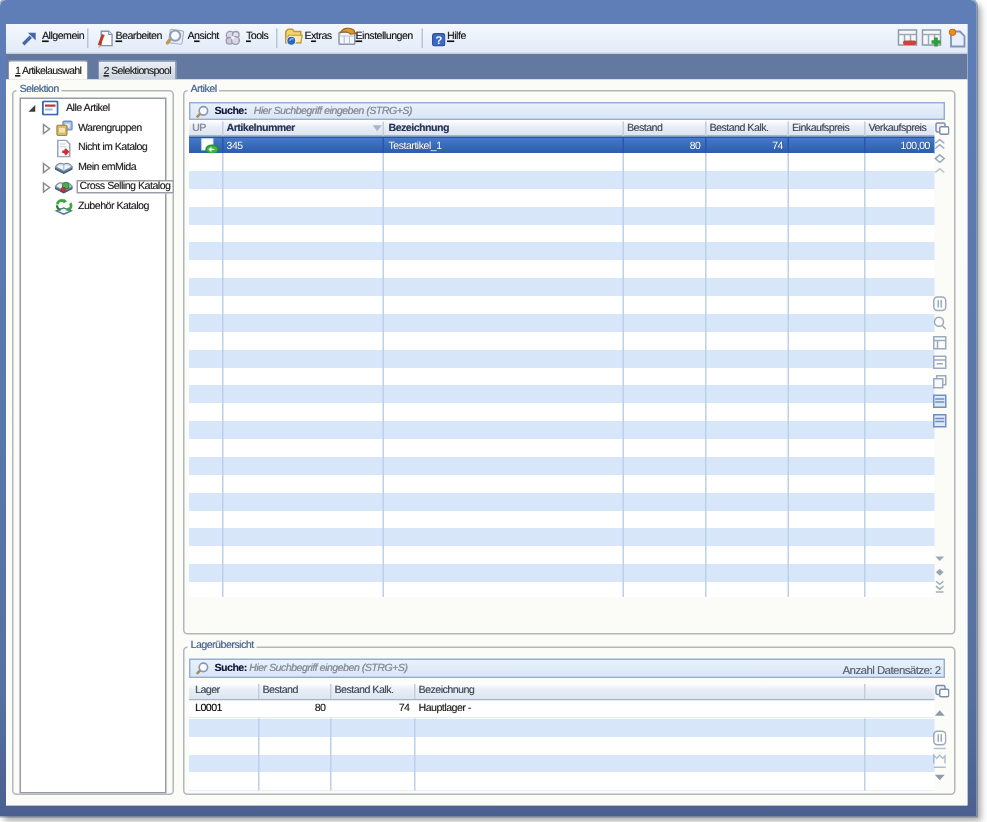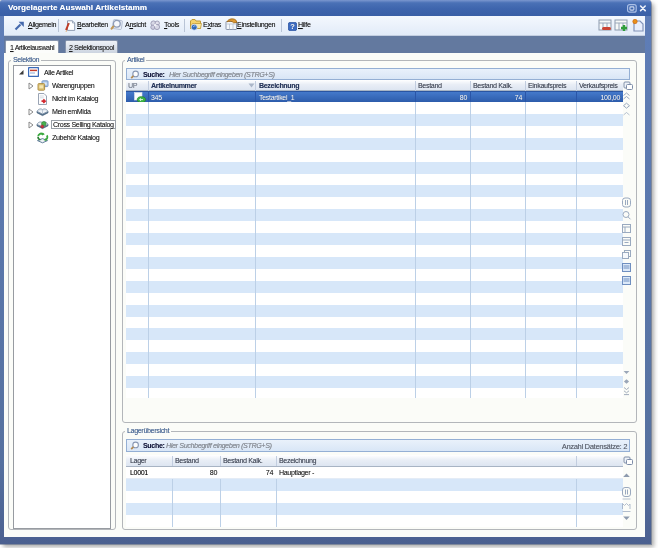--- a/index.html
+++ b/index.html
@@ -46,29 +46,20 @@
   .selrow { position:absolute; height:12px; background:linear-gradient(#4479cb,#2d5cab);
     border-top:1px solid #2a55a2; border-bottom:1px solid #1d448c; color:#fff; }
   .cell { position:absolute; top:2px; font-size:7px; white-space:nowrap; }
   .stripes { position:absolute; background:repeating-linear-gradient(#ffffff 0, #ffffff 11.92px, #d7e7f9 11.92px, #d7e7f9 23.84px); }
   .colline { position:absolute; width:1px; background:#bcd0e7; }
   .num { text-align:right; }
 </style>
 </head>
 <body>
 <div id="win">
-  <div id="titlebar">
-    <div id="titletext">Vorgelagerte Auswahl Artikelstamm</div>
-
-    <svg class="abs" style="left:624px;top:4px" width="26" height="10" viewBox="0 0 26 10">
-      <rect x="3.6" y="0.6" width="8.6" height="7.6" rx="2" fill="none" stroke="#aabfe6" stroke-width="1.2"></rect>
-      <rect x="5.9" y="2.9" width="4" height="3.2" rx="0.9" fill="none" stroke="#cdd9f0" stroke-width="1.1"></rect>
-      <path d="M 16.6 2 L 21.2 6.6 M 21.2 2 L 16.6 6.6" stroke="#eef2fa" stroke-width="1.6" stroke-linecap="round"></path>
-    </svg>
-  </div>
   <div id="client">
     <div id="toolbar">
 
       <svg class="abs" style="left:10px;top:5px" width="11" height="10" viewBox="0 0 11 10">
         <path d="M1.5 8.5 L6.5 3.5" stroke="#4468ac" stroke-width="2.2" fill="none"></path>
         <path d="M4.6 0.8 L9.8 0.8 L9.8 6 Z" fill="#4468ac"></path>
       </svg>
       <div class="tbtxt" style="left:24px"><u>A</u>llgemein</div>
       <div class="tbsep" style="left:54px"></div>
 

